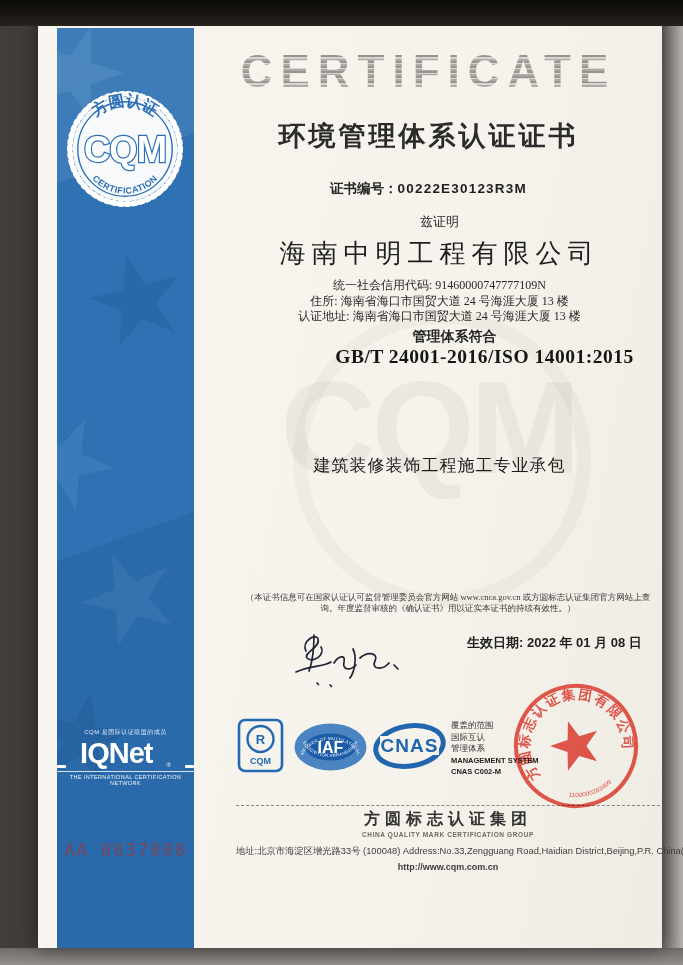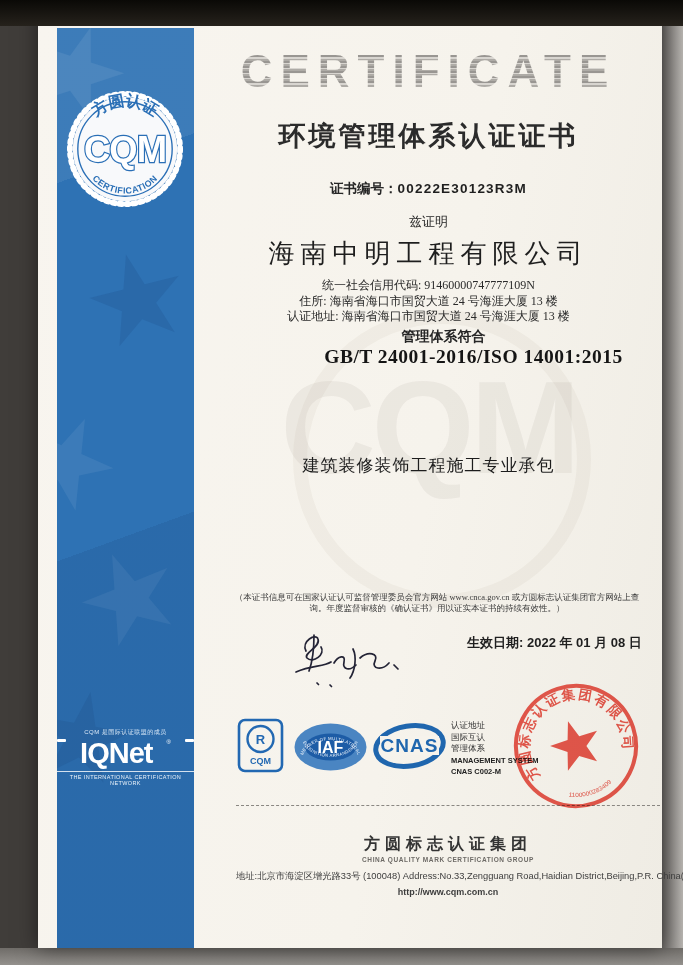--- a/index.html
+++ b/index.html
@@ -17,37 +17,37 @@
   .star{position:absolute;font-size:120px;line-height:1;pointer-events:none;}
   .star::before{content:"★";}
   .st1{left:-34px;top:-18px;transform:rotate(18deg);color:rgba(255,255,255,.08);}
   .st2{left:26px;top:210px;transform:rotate(-14deg);color:rgba(8,32,82,.10);}
   .st3{left:-44px;top:372px;transform:rotate(24deg);color:rgba(255,255,255,.07);}
   .st4{left:18px;top:508px;transform:rotate(-22deg);color:rgba(255,255,255,.06);}
   .st5{left:-28px;top:648px;transform:rotate(10deg);color:rgba(8,32,82,.09);}
   .cqm-logo{left:9px;top:62px;}
   .iqnet{left:0px;top:700px;width:137px;text-align:center;color:#fff;}
   .iqnet-member{font-size:6px;letter-spacing:.5px;color:#d9e8f7;margin-bottom:2px;}
-  .iqnet-row{display:flex;align-items:flex-start;justify-content:center;gap:14px;}
+  .iqnet-row{display:flex;align-items:flex-end;justify-content:center;gap:14px;}
   .iqnet-dash{width:13px;height:3px;background:#fff;border-radius:1px;}
   .iqnet-name{font-size:29px;font-weight:700;letter-spacing:-1px;line-height:1;}
   .iqnet-reg{font-size:6px;vertical-align:top;}
   .iqnet-tagline{font-size:5.5px;letter-spacing:.4px;color:#eaf2fa;margin-top:3px;border-top:1px solid rgba(255,255,255,.8);display:inline-block;padding-top:2px;}
   .serial{left:0;top:812px;width:137px;text-align:center;font-family:"DejaVu Sans Mono",monospace;font-size:17px;letter-spacing:2px;color:rgba(140,62,76,.85);}
 
   
   .content{left:157px;top:0;width:467px;height:938px;text-align:center;color:#262626;}
   .watermark{left:0;top:36px;width:467px;font-size:44px;font-weight:700;letter-spacing:8px;white-space:nowrap;
     color:transparent;background:repeating-linear-gradient(180deg,#999692 0 2px,#d8d5d0 2px 3px,#aeaba6 3px 5px);
     -webkit-background-clip:text;background-clip:text;transform:scaleY(1.04);}
   .title{left:0;top:108px;width:467px;font-size:27px;font-weight:700;letter-spacing:3px;color:#2b2b2b;}
   .certno{left:0;top:170px;width:467px;font-size:13.5px;}
   .certno .lab{font-weight:600;margin-top:24px;}
   .certno .val{letter-spacing:1.2px;font-weight:600;color:#1f1f1f;}
-  .serif{font-family:"Liberation Serif",serif;}
+  .serif{font-family:"Liberation Serif",serif;padding-left:11px;}
   .certify{left:0;top:203px;width:467px;font-size:13px;}
   .company{left:0;top:226px;width:467px;font-size:26px;letter-spacing:6px;font-weight:500;color:#1e1e1e;}
   .info{left:0;top:268px;width:467px;font-size:12px;line-height:15.5px;color:#2a2a2a;}
   .conform{left:0;top:318px;width:497px;font-size:14px;font-weight:700;}
   .standard{left:0;top:336px;width:467px;font-size:19.5px;font-weight:700;letter-spacing:.5px;color:#151515;margin-left:45px;}
   .scope-label{left:0;top:394px;width:467px;font-size:13px;font-weight:700;}
   .scope1{left:0;top:418px;width:467px;font-size:17px;letter-spacing:1px;color:#1d1d1d;}
   .scope2{left:0;top:444px;width:467px;font-size:17px;letter-spacing:1px;color:#1d1d1d;}
   .ghost-circle{left:98px;top:300px;width:270px;height:270px;border:14px solid rgba(130,118,92,.06);border-radius:50%;}
   .ghost{left:0;top:342px;width:467px;font-size:132px;font-weight:900;letter-spacing:-4px;color:rgba(120,108,84,.08);}
@@ -58,21 +58,21 @@
   
   .rcqm{left:199px;top:708px;}
   .iaf{left:255px;top:712px;}
   .cnas{left:333px;top:709px;}
   .acc{left:413px;top:710px;width:112px;text-align:left;color:#333;}
   .acc .cn{font-size:8.5px;line-height:11.5px;}
   .acc .en{font-size:7.5px;line-height:11px;font-weight:700;color:#222;}
   .stamp{left:460px;top:658px;z-index:4;mix-blend-mode:multiply;}
   .sep-dashed{left:198px;top:795px;width:424px;border-top:1.5px dashed #8a8782;}
   .footer{left:198px;top:799px;width:424px;text-align:center;color:#333;}
-  .org-cn{font-size:16px;font-weight:700;letter-spacing:5px;margin-top:25px;}
+  .org-cn{font-size:16px;font-weight:700;letter-spacing:5px;}
   .org-en{font-size:6.5px;font-weight:700;letter-spacing:.6px;color:#6d6a66;margin-top:1px;}
   .f-addr{font-size:9.3px;color:#3d3d3d;margin-top:7px;white-space:nowrap;}
   .f-web{font-size:9px;font-weight:700;color:#3d3d3d;margin-top:4px;}
 </style>
 </head>
 <body>
 
 <div class="scan">
   <div class="abs strip-right"></div>
   <div class="abs strip-bottom"></div>
@@ -108,20 +108,21 @@
         <div class="iqnet-member">CQM 是国际认证联盟的成员</div>
         <div class="iqnet-row">
           <span class="iqnet-dash"></span>
           <span class="iqnet-name">IQNet</span>
             <sup class="iqnet-reg">®</sup>
           <span class="iqnet-dash"></span>
         </div>
         <div class="iqnet-tagline">THE INTERNATIONAL CERTIFICATION NETWORK</div>
       </div>
 
+      <div class="abs serial">AA 0037000</div>
     </div>
 
     <div class="abs content">
       <div class="abs ghost-circle"></div>
       <div class="abs ghost">CQM</div>
 
       <div class="abs watermark">CERTIFICATE</div>
       <div class="abs title">环境管理体系认证证书</div>
 
       <div class="abs certno">
@@ -190,21 +191,21 @@
 
     <svg class="abs cnas" width="77" height="54" viewBox="0 0 77 54">
       <g transform="rotate(-9 38.5 27)">
         <ellipse cx="38.5" cy="27" rx="34" ry="20" fill="none" stroke="#1f66ae" stroke-width="5"></ellipse>
       </g>
       <rect x="9" y="17" width="59" height="19" fill="#f6f3ec"></rect>
       <text x="38.5" y="33" text-anchor="middle" font-size="19" font-weight="900" fill="#1f66ae" letter-spacing="1" font-family="Liberation Sans,sans-serif">CNAS</text>
     </svg>
 
     <div class="abs acc">
-      <div class="cn">认证地址</div>
+      <div class="cn">覆盖的范围</div>
       <div class="cn">国际互认</div>
       <div class="cn">管理体系</div>
       <div class="en">MANAGEMENT SYSTEM</div>
       <div class="en">CNAS C002-M</div>
     </div>
 
     <svg class="abs stamp" width="156" height="156" viewBox="-78 -78 156 156">
       <g transform="rotate(-18)" opacity="0.9">
         <circle r="60" fill="none" stroke="#e8493d" stroke-width="4"></circle>
         <polygon fill="#e8493d" points="0,-26 -6.1,-8.4 -24.7,-8 -9.9,3.2 -15.3,21 0,10.4 15.3,21 9.9,3.2 24.7,-8 6.1,-8.4"></polygon>

